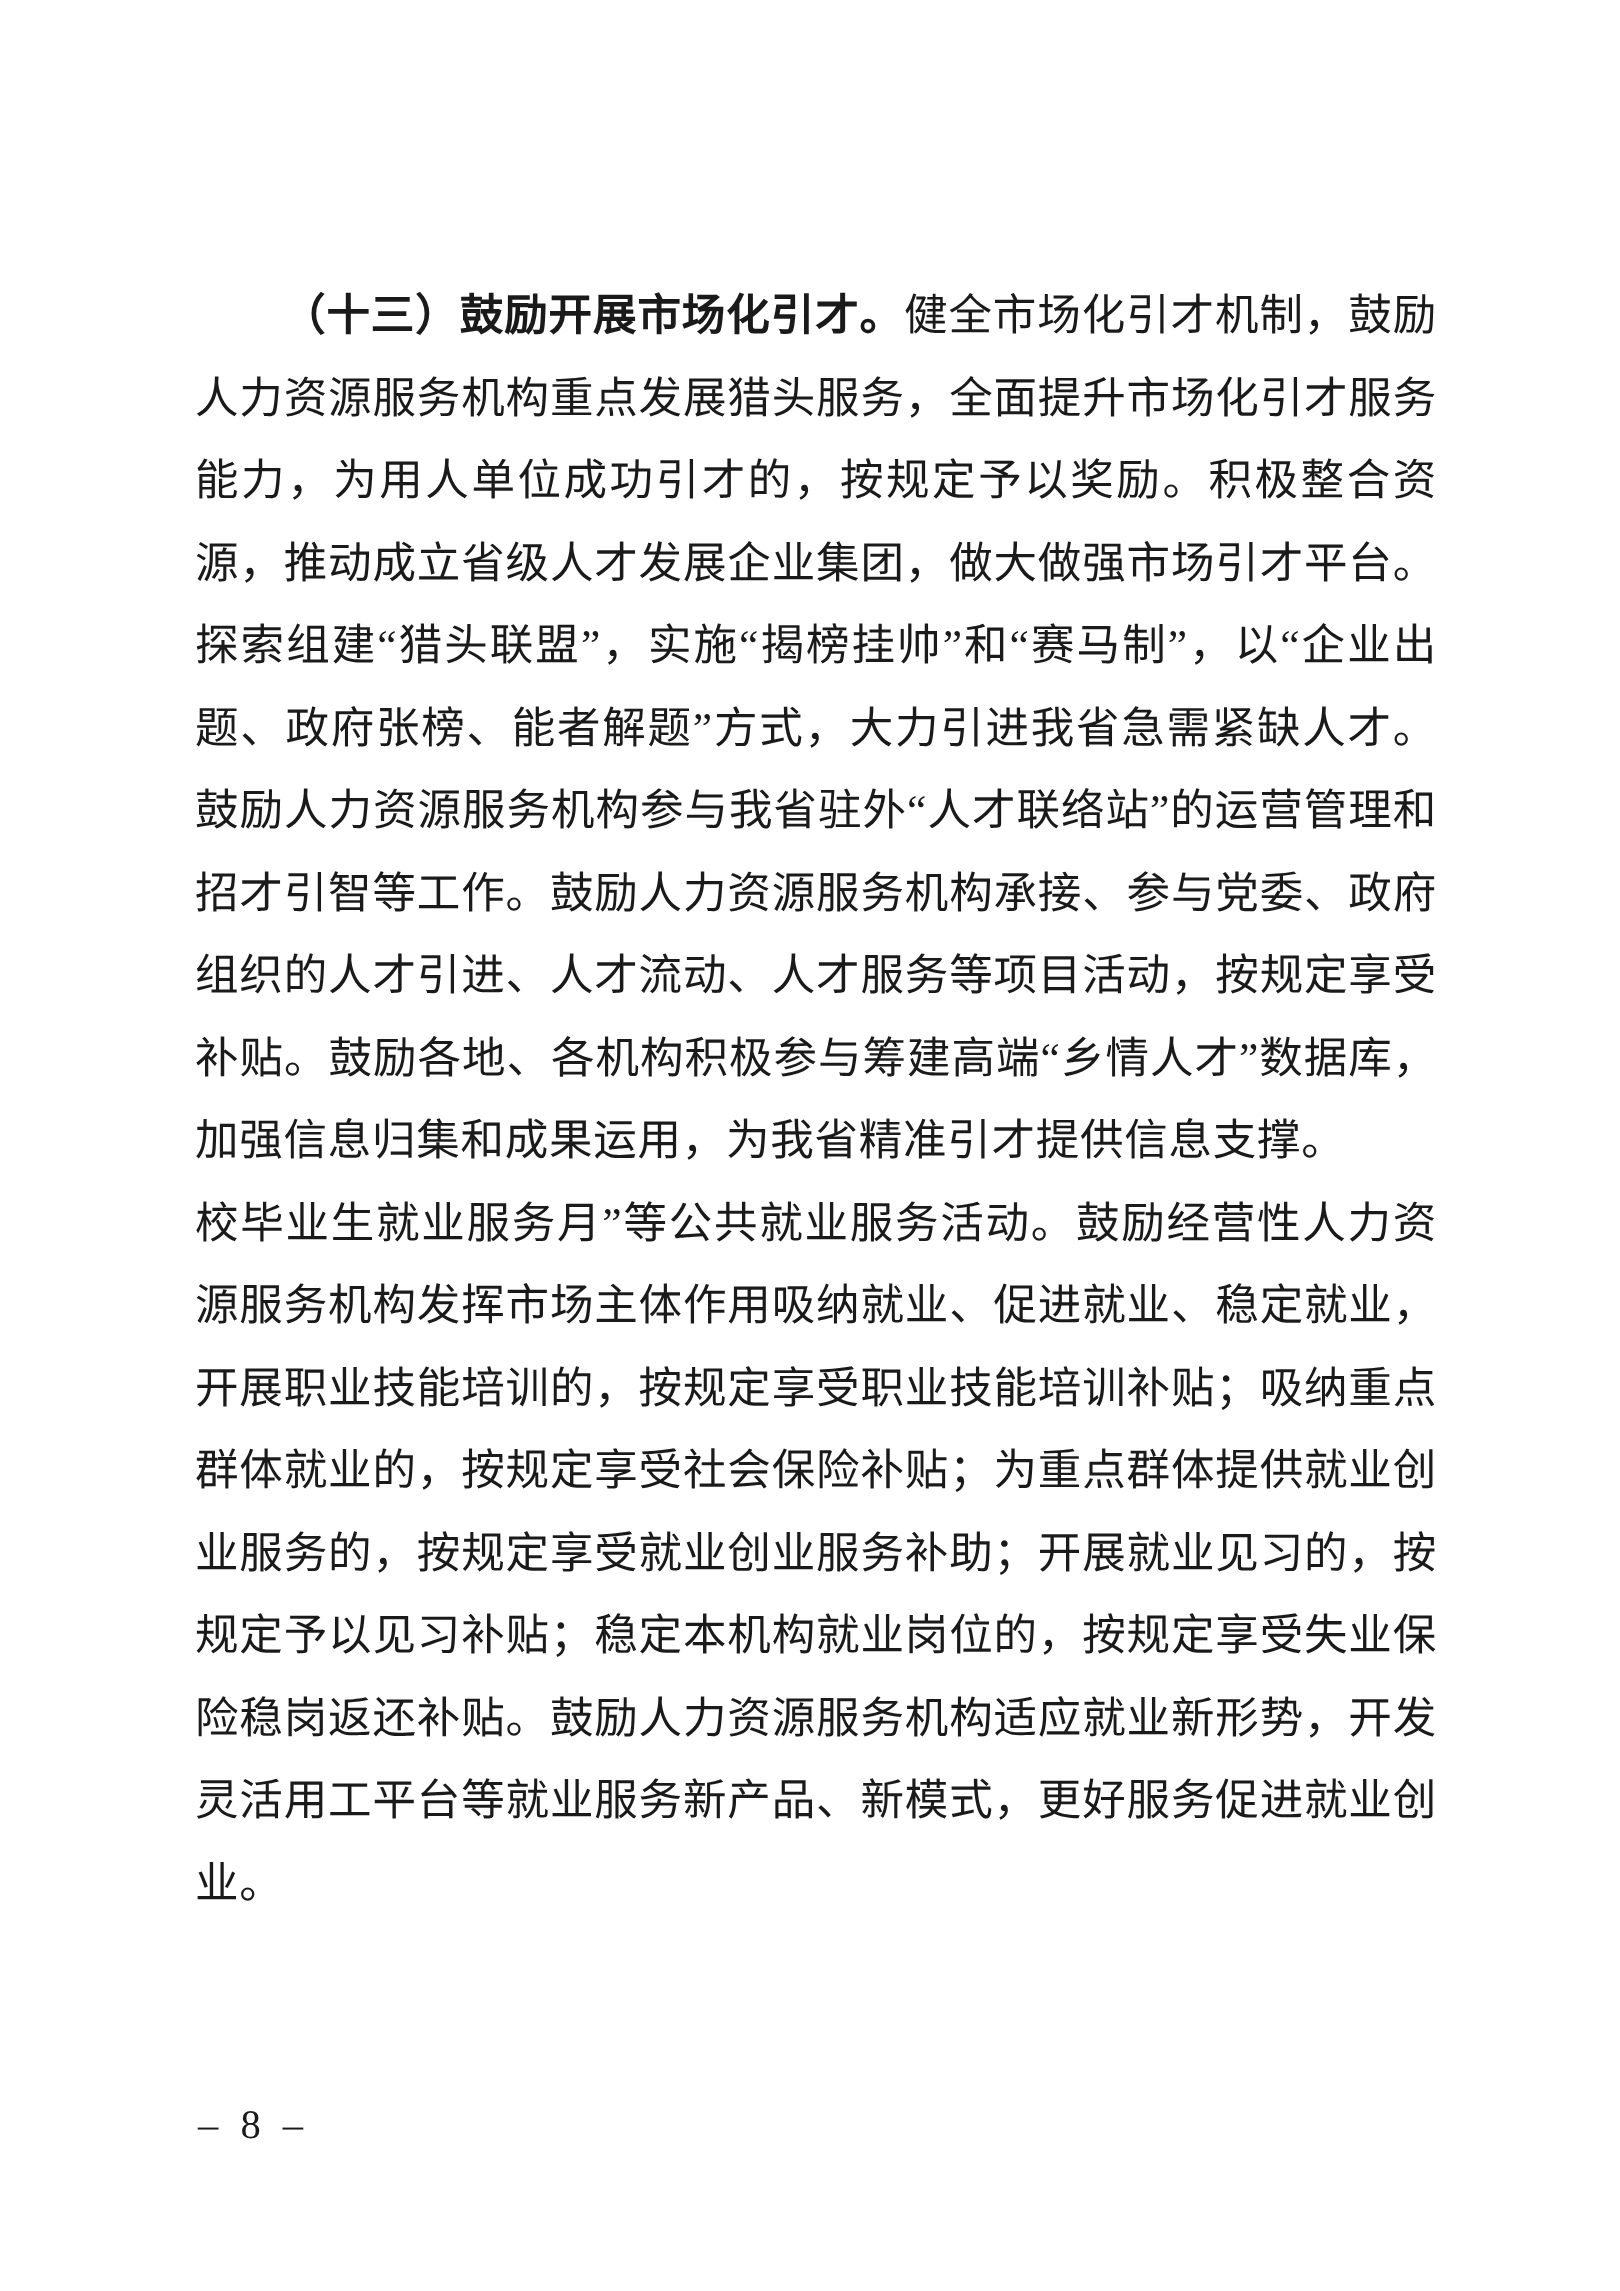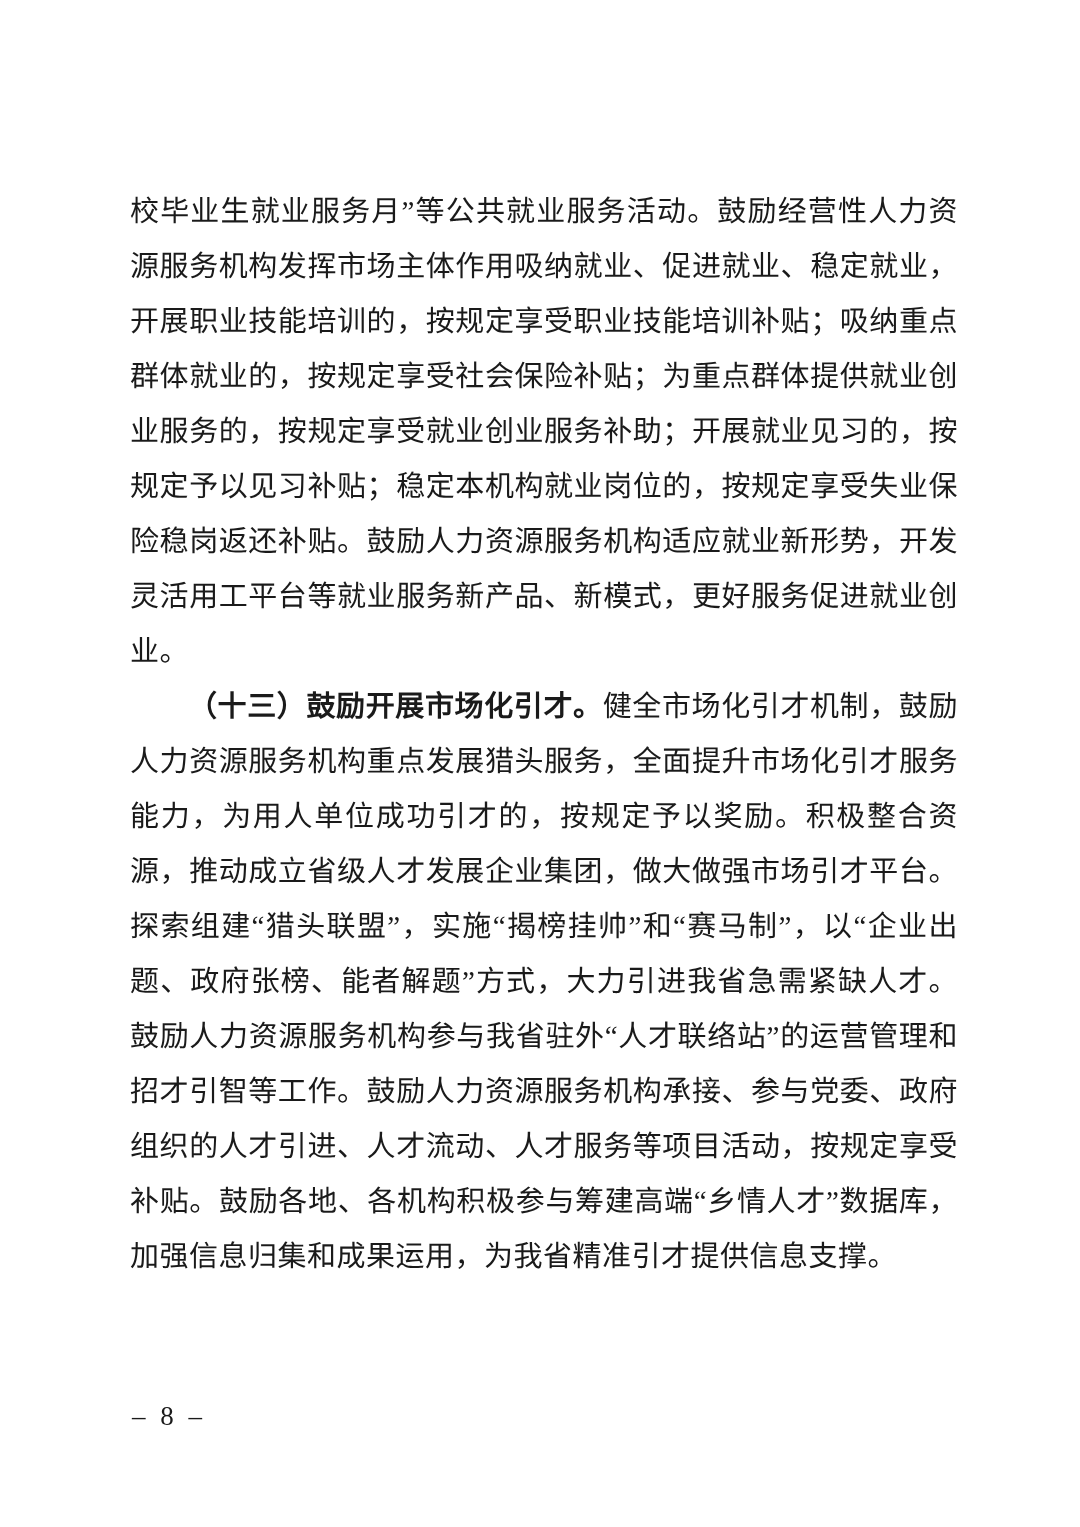--- a/index.html
+++ b/index.html
@@ -47,23 +47,23 @@
     color: #1a1a1a;
   }
 </style>
 </head>
 <body>
 
 <div class="page">
 
   <main class="content">
 
+    <p class="para indent"><span class="para-lead">（十三）鼓励开展市场化引才。</span><span>健全市场化引才机制，鼓励人力资源服务机构重点发展猎头服务，全面提升市场化引才服务能力，为用人单位成功引才的，按规定予以奖励。积极整合资源，推动成立省级人才发展企业集团，做大做强市场引才平台。探索组建“猎头联盟”，实施“揭榜挂帅”和“赛马制”，以“企业出题、政府张榜、能者解题”方式，大力引进我省急需紧缺人才。鼓励人力资源服务机构参与我省驻外“人才联络站”的运营管理和招才引智等工作。鼓励人力资源服务机构承接、参与党委、政府组织的人才引进、人才流动、人才服务等项目活动，按规定享受补贴。鼓励各地、各机构积极参与筹建高端“乡情人才”数据库，加强信息归集和成果运用，为我省精准引才提供信息支撑。</span></p>
+
     <p class="para"><span class="para-lead"></span><span>校毕业生就业服务月”等公共就业服务活动。鼓励经营性人力资源服务机构发挥市场主体作用吸纳就业、促进就业、稳定就业，开展职业技能培训的，按规定享受职业技能培训补贴；吸纳重点群体就业的，按规定享受社会保险补贴；为重点群体提供就业创业服务的，按规定享受就业创业服务补助；开展就业见习的，按规定予以见习补贴；稳定本机构就业岗位的，按规定享受失业保险稳岗返还补贴。鼓励人力资源服务机构适应就业新形势，开发灵活用工平台等就业服务新产品、新模式，更好服务促进就业创业。</span></p>
-
-    <p class="para indent"><span class="para-lead">（十三）鼓励开展市场化引才。</span><span>健全市场化引才机制，鼓励人力资源服务机构重点发展猎头服务，全面提升市场化引才服务能力，为用人单位成功引才的，按规定予以奖励。积极整合资源，推动成立省级人才发展企业集团，做大做强市场引才平台。探索组建“猎头联盟”，实施“揭榜挂帅”和“赛马制”，以“企业出题、政府张榜、能者解题”方式，大力引进我省急需紧缺人才。鼓励人力资源服务机构参与我省驻外“人才联络站”的运营管理和招才引智等工作。鼓励人力资源服务机构承接、参与党委、政府组织的人才引进、人才流动、人才服务等项目活动，按规定享受补贴。鼓励各地、各机构积极参与筹建高端“乡情人才”数据库，加强信息归集和成果运用，为我省精准引才提供信息支撑。</span></p>
 
 
   </main>
 
   <footer class="page-footer">
     <span>– 8 –</span>
   </footer>
 
 </div>
 

